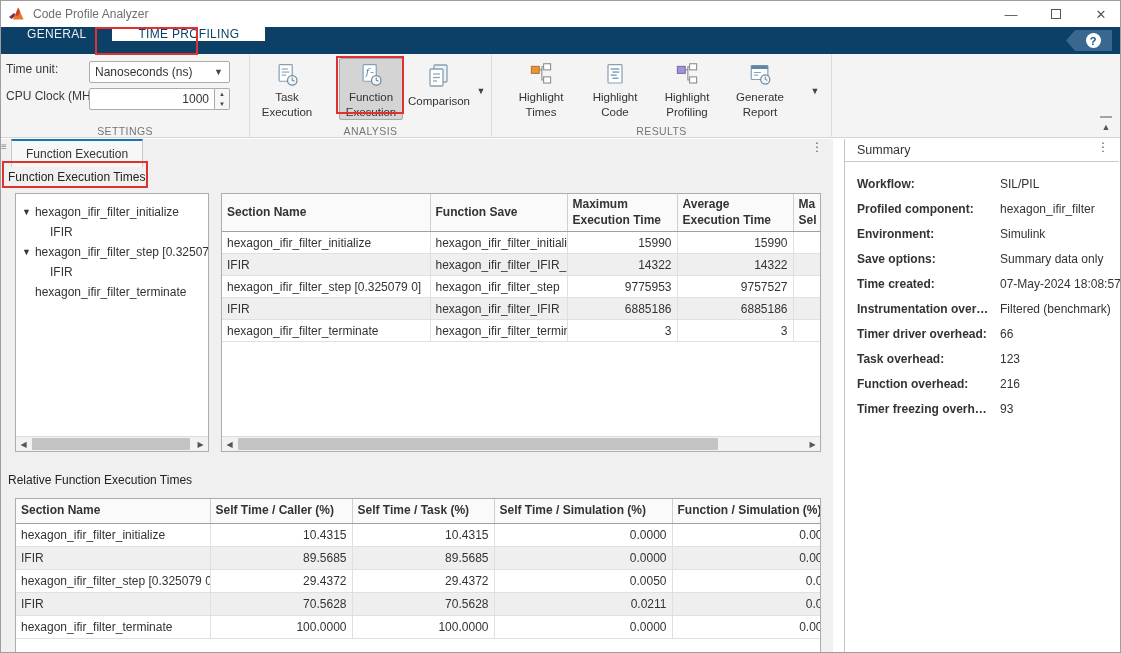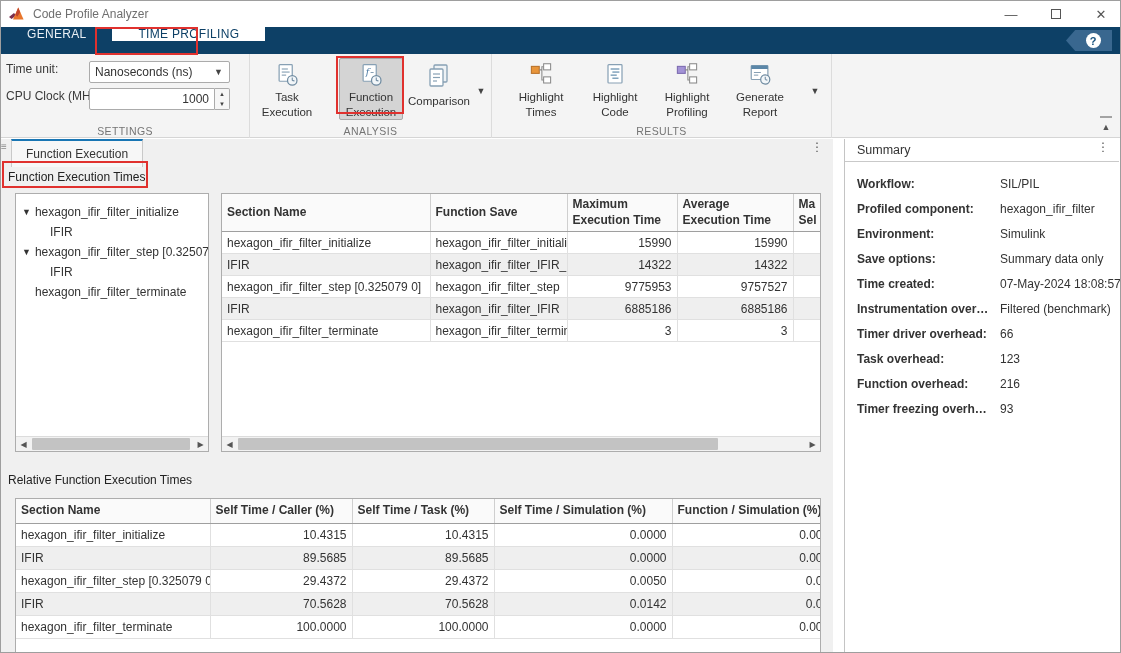--- a/index.html
+++ b/index.html
@@ -386,21 +386,21 @@
               <td class="c0">hexagon_ifir_filter_step [0.325079 0]</td>
               <td class="c1 num">29.4372</td>
               <td class="c2 num">29.4372</td>
               <td class="c3 num">0.0050</td>
               <td class="c4 num">0.0</td>
             </tr>
             <tr class="alt">
               <td class="c0">IFIR</td>
               <td class="c1 num">70.5628</td>
               <td class="c2 num">70.5628</td>
-              <td class="c3 num">0.0142</td>
+              <td class="c3 num">0.0211</td>
               <td class="c4 num">0.0</td>
             </tr>
             <tr>
               <td class="c0">hexagon_ifir_filter_terminate</td>
               <td class="c1 num">100.0000</td>
               <td class="c2 num">100.0000</td>
               <td class="c3 num">0.0000</td>
               <td class="c4 num">0.00</td>
             </tr>
           </tbody>

